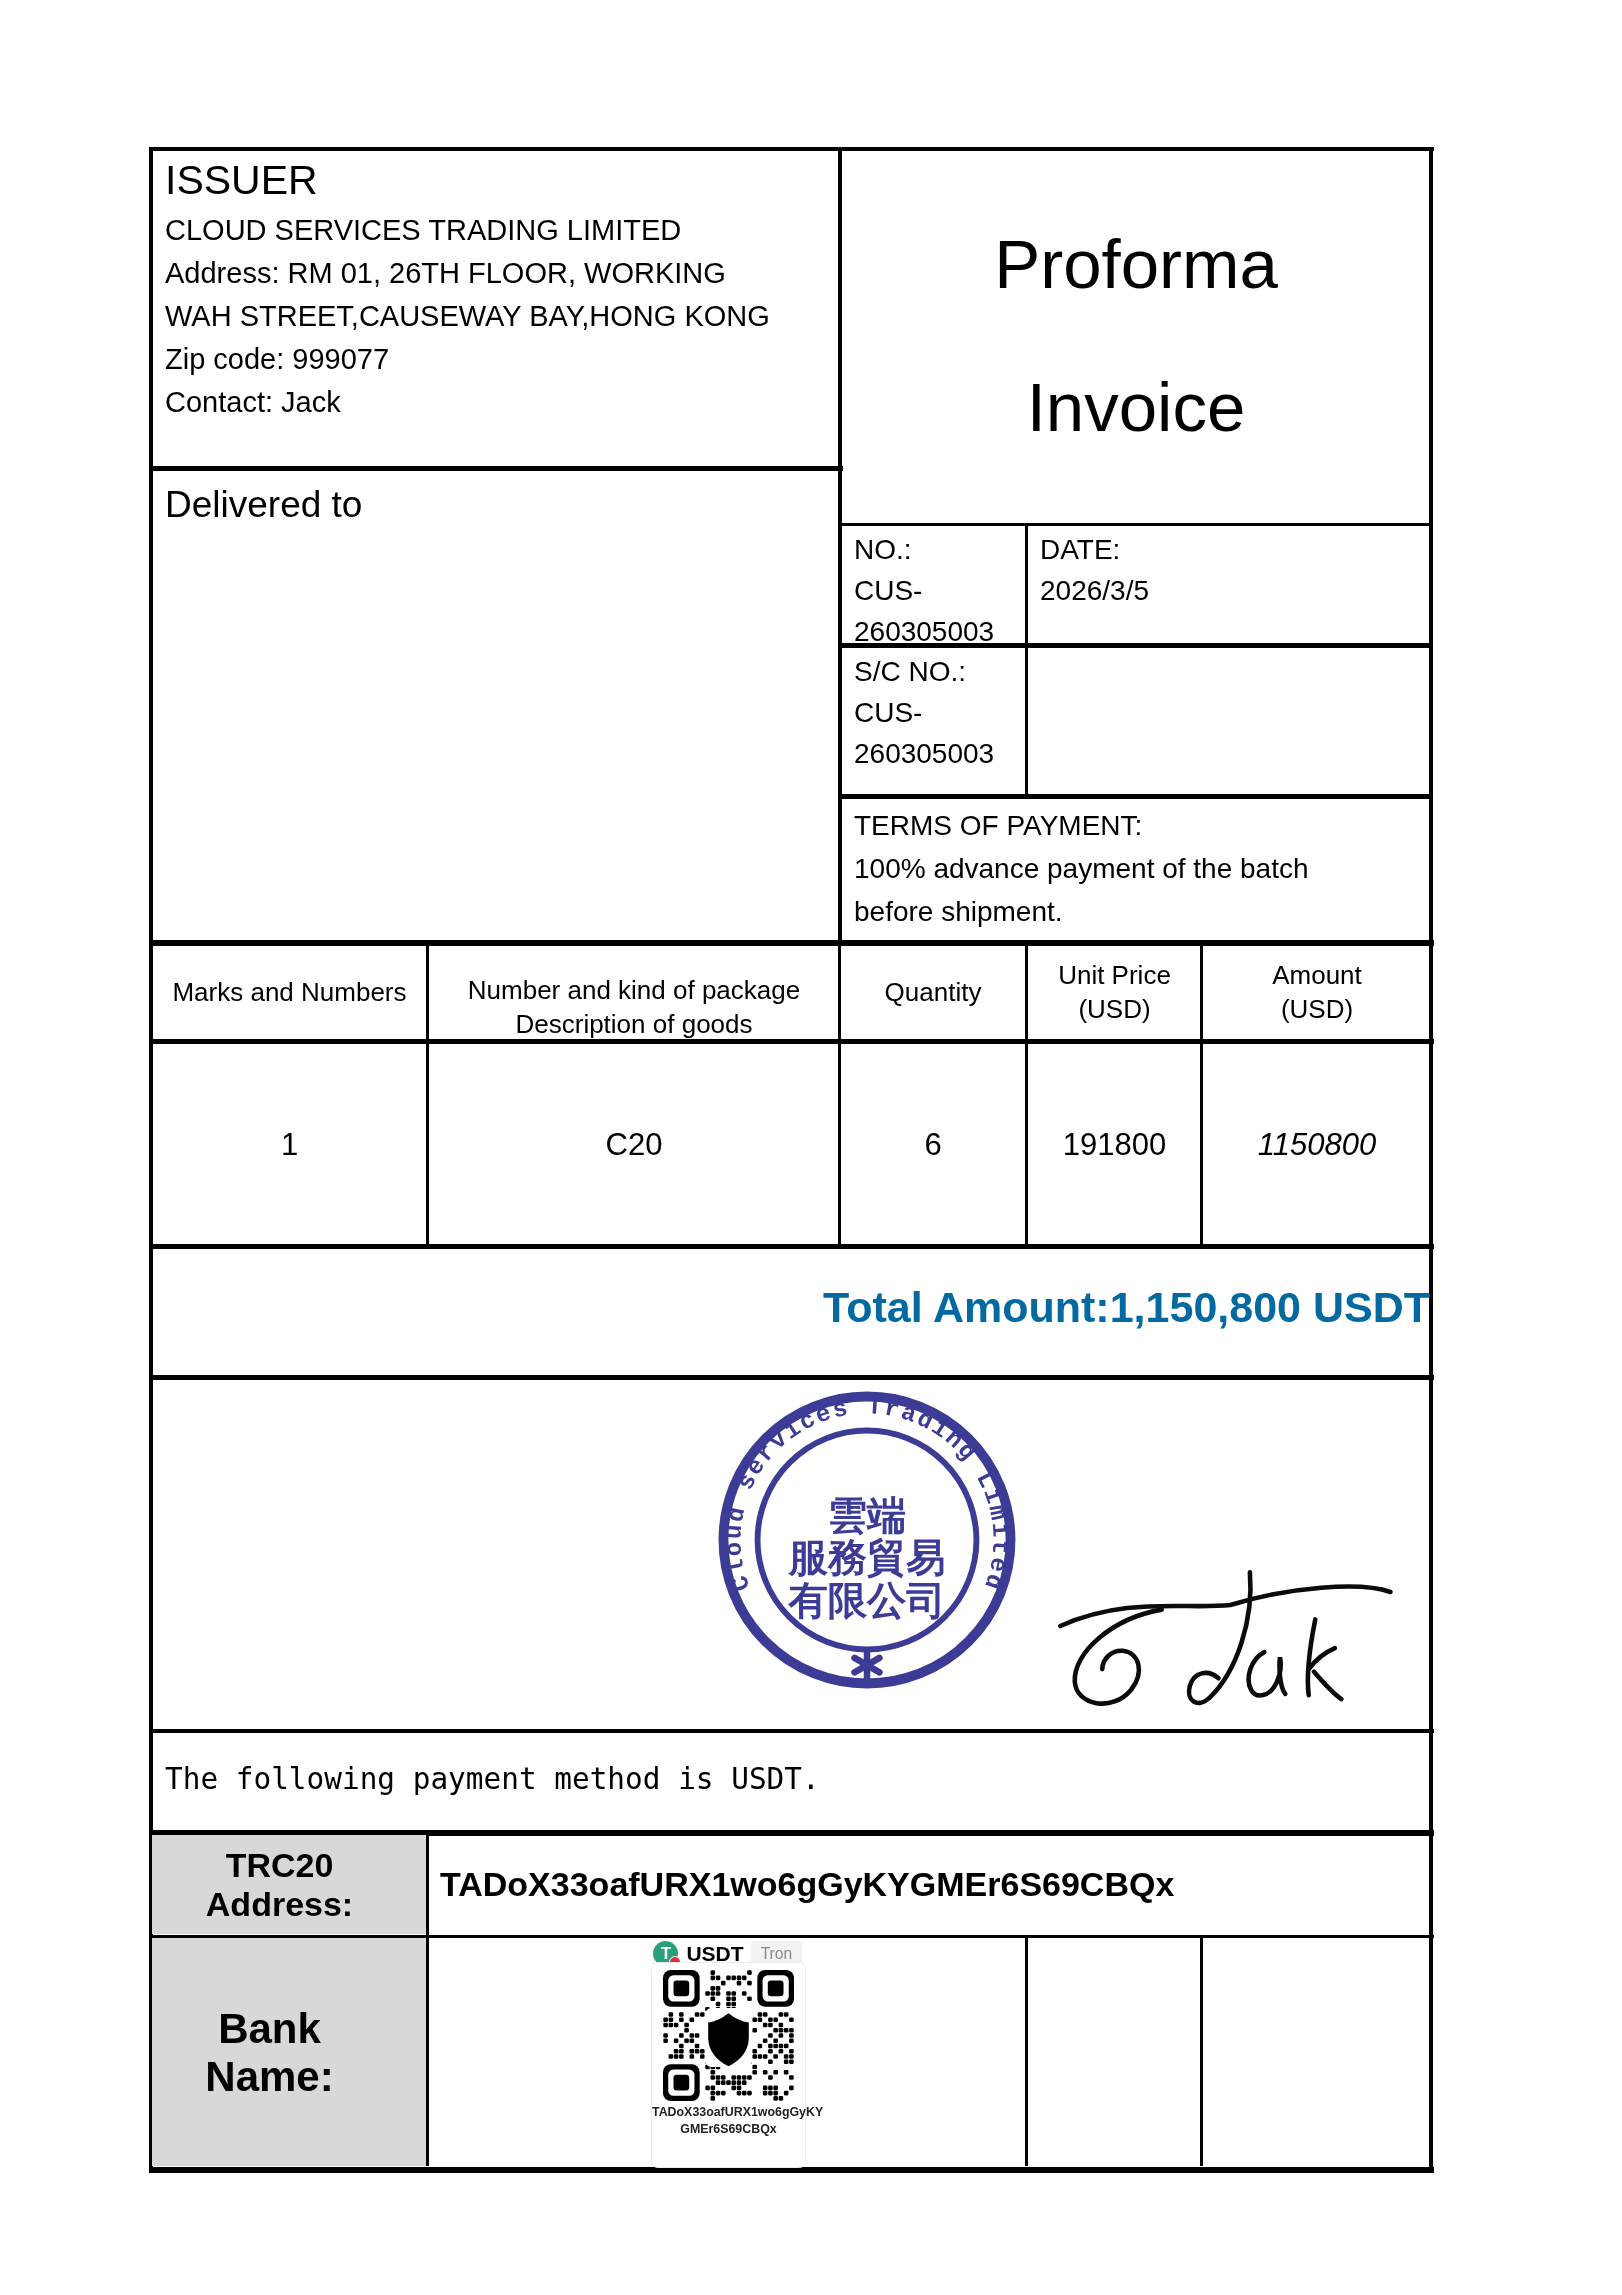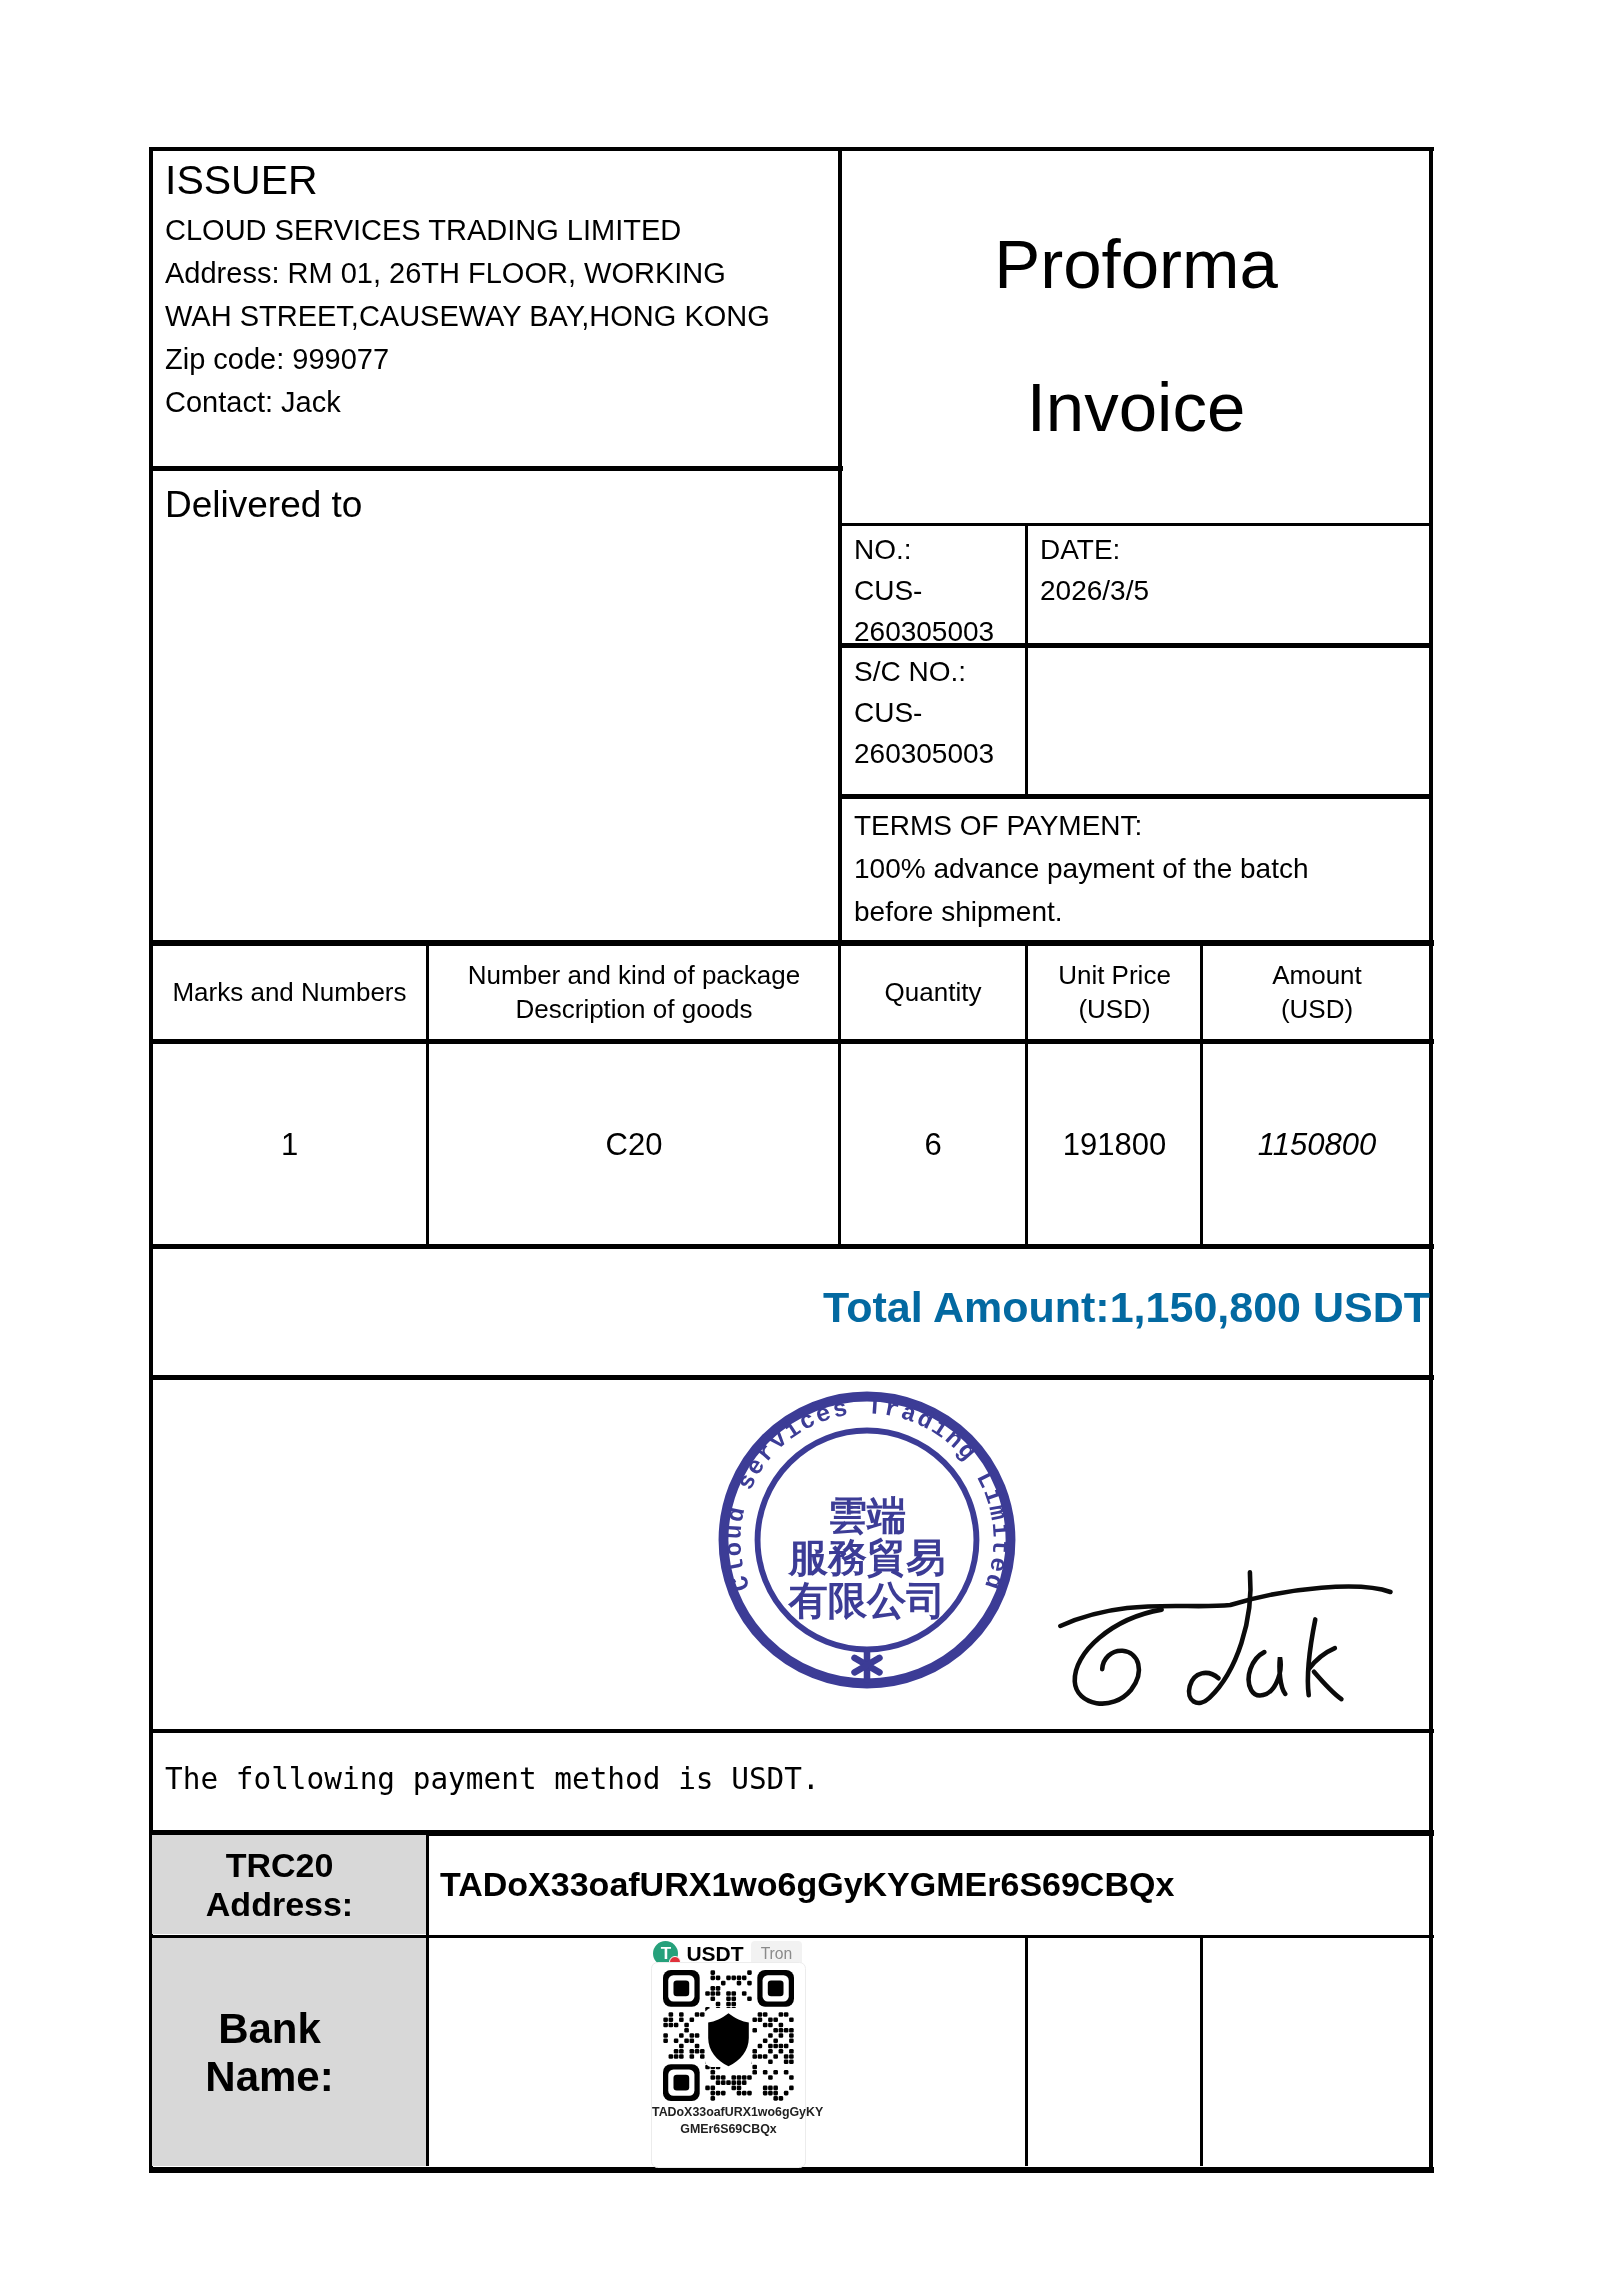--- a/index.html
+++ b/index.html
@@ -12,21 +12,21 @@
   .issuer-heading{display:block;font-size:41px;line-height:52px;margin-bottom:2.6px;}
   .delivered{left:165px;top:476px;font-size:37px;margin-top:8px;}
   .title-cell{left:841px;top:149px;width:590px;height:374px;flex-direction:column;font-size:69px;line-height:134px;gap:9px;}
   .meta{font-size:28px;line-height:41px;}
   .no-cell{left:854px;top:529px;width:170px;}
   .date-cell{left:1040px;top:529px;width:380px;}
   .sc-cell{left:854px;top:651px;width:170px;}
   .terms-cell{left:854px;top:804px;width:576px;line-height:43px;}
   .th{font-size:26px;line-height:34px;}
   .h-marks{left:151px;top:942px;width:277px;height:99px;}
-  .h-pkg{left:428px;top:942px;width:412px;height:99px;flex-direction:column;}
+  .h-pkg{left:428px;top:942px;width:412px;height:99px;flex-direction:column;justify-content:flex-end;}
   .h-qty{left:840px;top:942px;width:186px;height:99px;}
   .h-price{left:1027px;top:942px;width:175px;height:99px;flex-direction:column;}
   .h-amt{left:1202px;top:942px;width:230px;height:99px;flex-direction:column;}
   .td{font-size:31px;}
   .d-marks{left:151px;top:1042px;width:277px;height:205px;}
   .d-pkg{left:428px;top:1042px;width:412px;height:205px;}
   .d-qty{left:840px;top:1042px;width:186px;height:205px;}
   .d-price{left:1027px;top:1042px;width:175px;height:205px;}
   .d-amt{left:1202px;top:1042px;width:230px;height:205px;font-style:italic;}
   .total-row{left:805px;top:1283px;width:625px;text-align:right;font-size:43px;font-weight:bold;color:#0369a1;}

